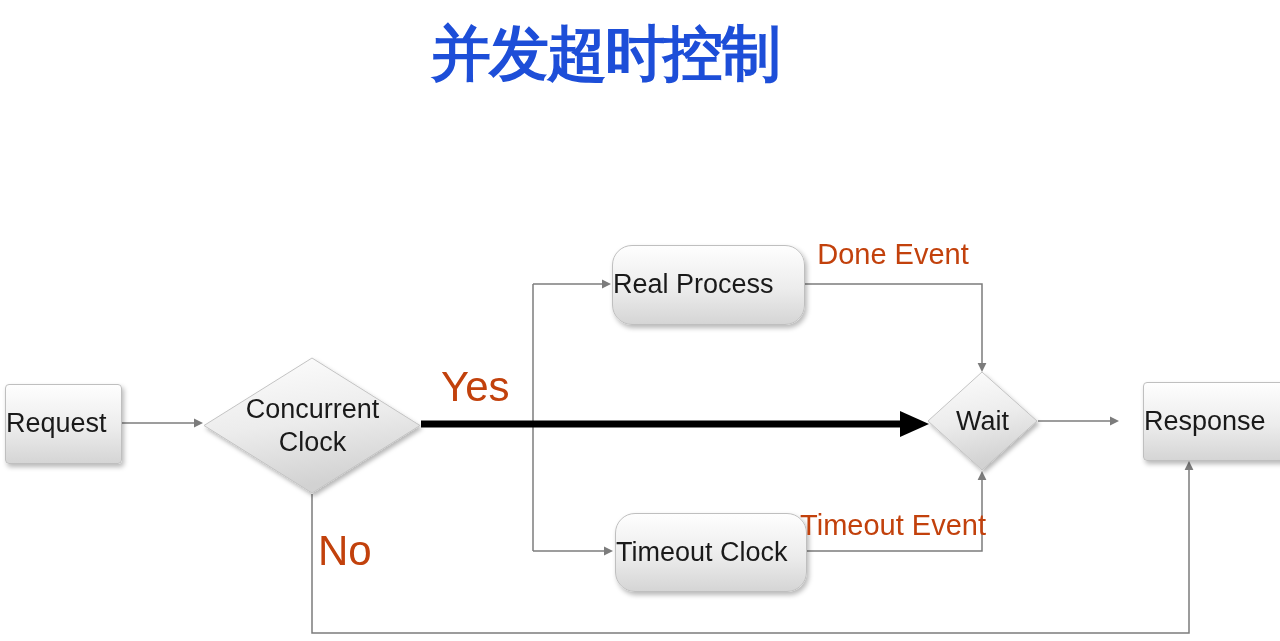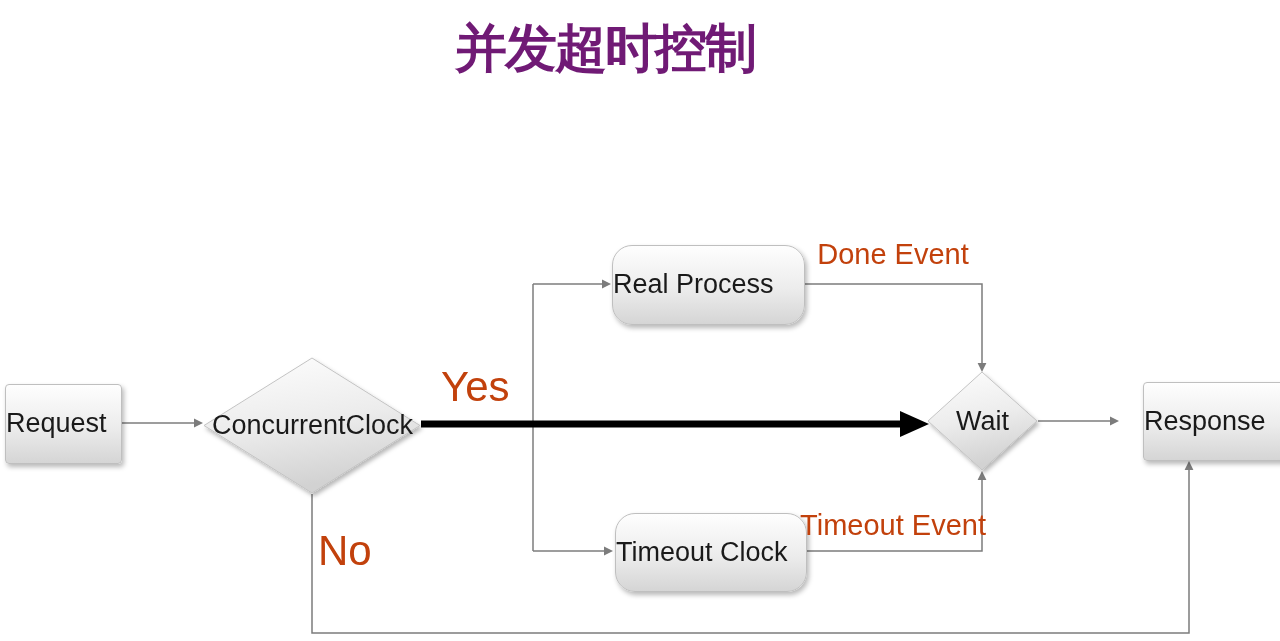--- a/index.html
+++ b/index.html
@@ -2,33 +2,33 @@
 <html><head>
 <meta charset="utf-8">
 <style>
   html,body{margin:0;padding:0;background:#ffffff;}
   .stage{
     position:relative;width:1280px;height:641px;background:#ffffff;overflow:hidden;
     font-family:"Liberation Sans","DejaVu Sans",sans-serif;color:#151515;
   }
   .title{
     position:absolute;top:14px;left:605px;transform:translateX(-50%);
-    margin:0;font-size:52px;font-weight:700;letter-spacing:-2px;color:#701a75;white-space:nowrap;
+    margin:0;font-size:60px;font-weight:700;letter-spacing:-2px;color:#1d4ed8;white-space:nowrap;
   }
   svg.layer{position:absolute;left:0;top:0;width:1280px;height:641px;}
   .node{
     position:absolute;display:flex;align-items:center;
     background:linear-gradient(180deg,#fefefe 0%,#ececec 55%,#d5d5d5 100%);
     border:1px solid #bfbfbf;border-radius:4px;
     box-shadow:2px 3px 5px rgba(0,0,0,0.28);
     font-size:27px;color:#1a1a1a;text-align:center;line-height:1.15;
   }
   .node.rounded{border-radius:20px;}
   .diamond-label{
-    position:absolute;display:flex;flex-direction:row;align-items:center;justify-content:center;
+    position:absolute;display:flex;flex-direction:column;align-items:center;justify-content:center;
     font-size:27px;color:#1a1a1a;text-align:center;line-height:1.2;pointer-events:none;
   }
   .edge-label{position:absolute;color:#c2410c;white-space:nowrap;}
   .edge-label.big{font-size:42px;}
   .edge-label.small{font-size:29px;}
   .centerx{transform:translateX(-50%);}
 </style>
 </head>
 <body>
 

